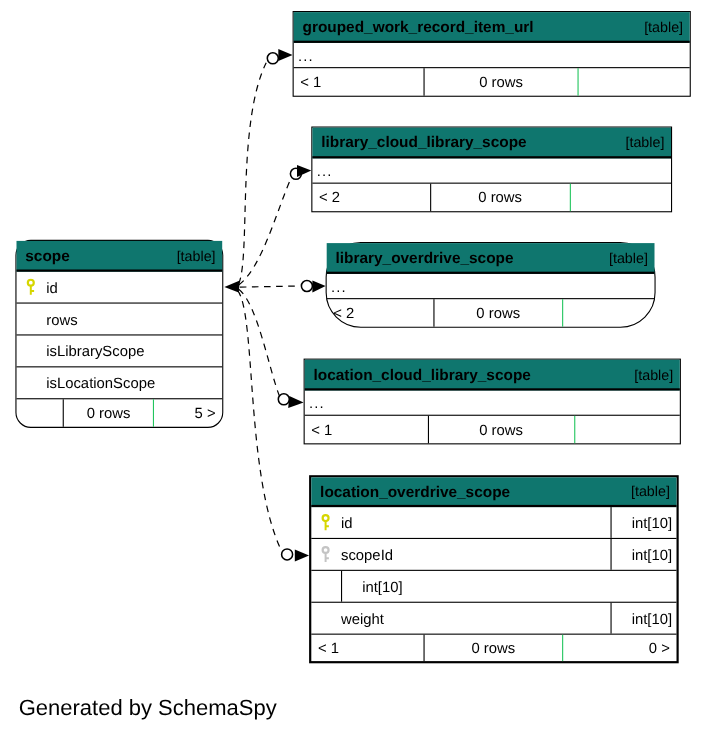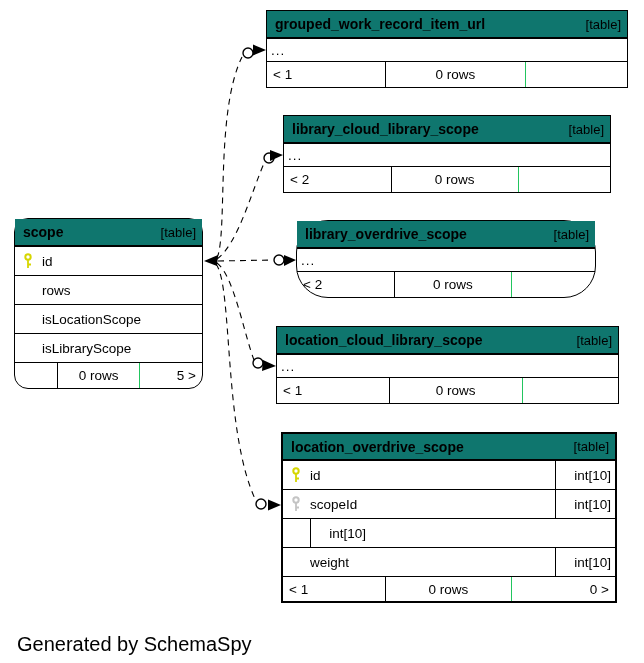--- a/index.html
+++ b/index.html
@@ -131,25 +131,25 @@
         </svg>
       </span>
       <span class="cname">id</span>
     </div>
     <div class="row">
       <span class="keycell"></span>
       <span class="cname">rows</span>
     </div>
     <div class="row">
       <span class="keycell"></span>
+      <span class="cname">isLibraryScope</span>
+    </div>
+    <div class="row">
+      <span class="keycell"></span>
       <span class="cname">isLocationScope</span>
-    </div>
-    <div class="row">
-      <span class="keycell"></span>
-      <span class="cname">isLibraryScope</span>
     </div>
     <div class="ftr ftr-scope">
       <div class="fp"></div>
       <div class="fr">0 rows</div>
       <div class="fc">5 &gt;</div>
     </div>
   </div>
 
   <div class="db-table" style="left:266px; top:10px; width:362px;">
     <div class="hdr">

